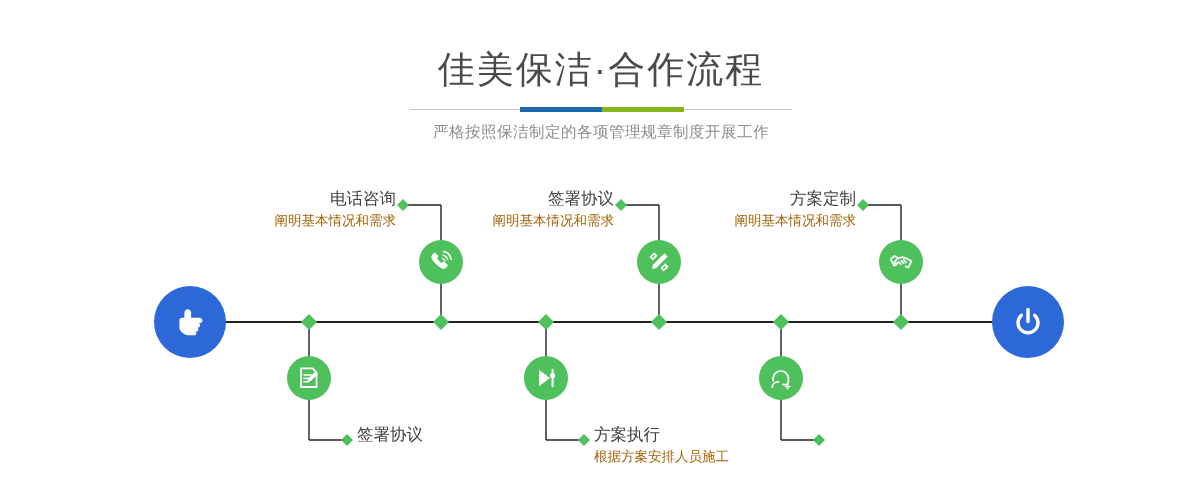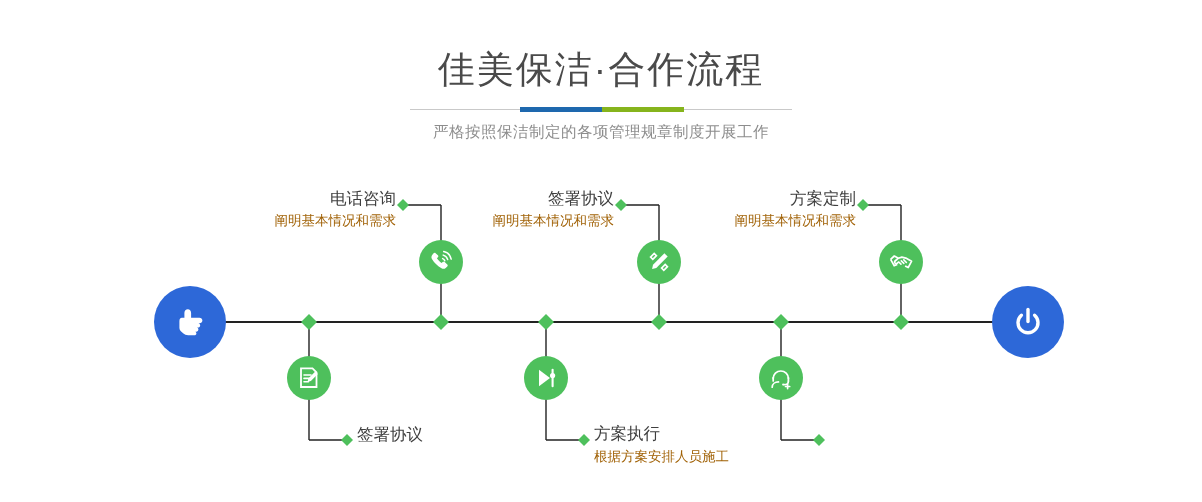--- a/index.html
+++ b/index.html
@@ -234,21 +234,21 @@
     <span class="desc">阐明基本情况和需求</span>
   </div>
 
   <div class="node-icon" style="left:524px; top:356px;">
     <svg width="26" height="26" viewBox="0 0 26 26">
       <polygon fill="#ffffff" points="6,4.8 17,13 6,21.2"></polygon>
       <line x1="19.6" y1="4.8" x2="19.6" y2="21.2" stroke="#ffffff" stroke-width="2.1" stroke-linecap="round"></line>
       <circle cx="19.6" cy="10.6" r="2.6" fill="#ffffff"></circle>
     </svg>
   </div>
-  <div class="label left-align" style="left:594px; top:424px; width:290px;font-family:Liberation Serif, serif;">
+  <div class="label left-align" style="left:594px; top:424px; width:290px;">
     <span class="title">方案执行</span>
     <span class="desc">根据方案安排人员施工</span>
   </div>
 
   <div class="node-icon" style="left:879px; top:240px;">
     <svg width="27" height="27" viewBox="0 0 27 27">
       <path fill="none" stroke="#ffffff" stroke-width="1.7" stroke-linejoin="round" d="M2.6 10.3L6.3 7l4.1 2.2 3.4-1.1 4 1 5.8 3.1-3.4 6.4-3.1-1.6"></path>
       <path fill="none" stroke="#ffffff" stroke-width="1.7" stroke-linejoin="round" d="M10.4 9.2L7.1 12c-.7.6-.7 1.6 0 2.2.6.6 1.6.6 2.2 0l1.5-1.3"></path>
       <path fill="none" stroke="#ffffff" stroke-width="1.6" stroke-linecap="round" d="M10.8 13l2.2 2.1M13.3 11.8l2.6 2.5M15.8 10.9l2.6 2.6"></path>
       <path fill="none" stroke="#ffffff" stroke-width="1.7" d="M2.6 10.3l3.6 6.3 3.1-1.1"></path>

